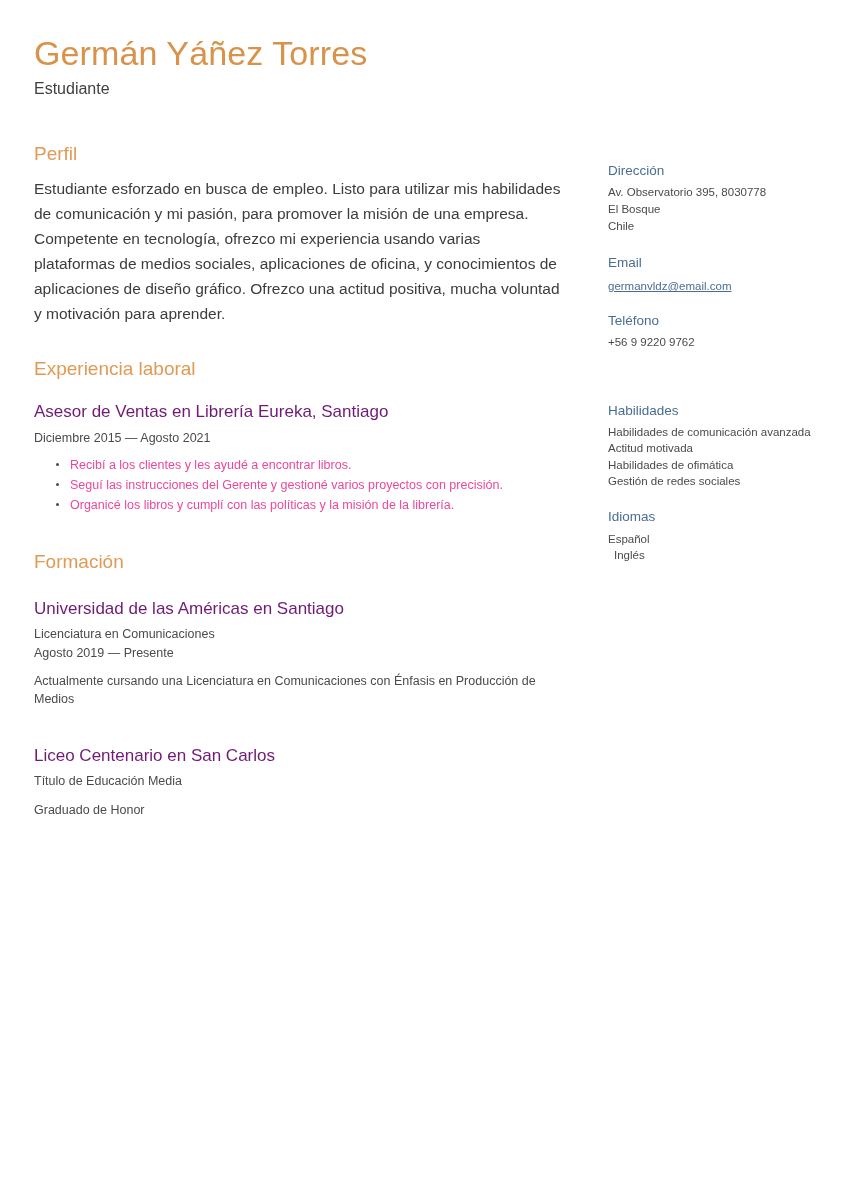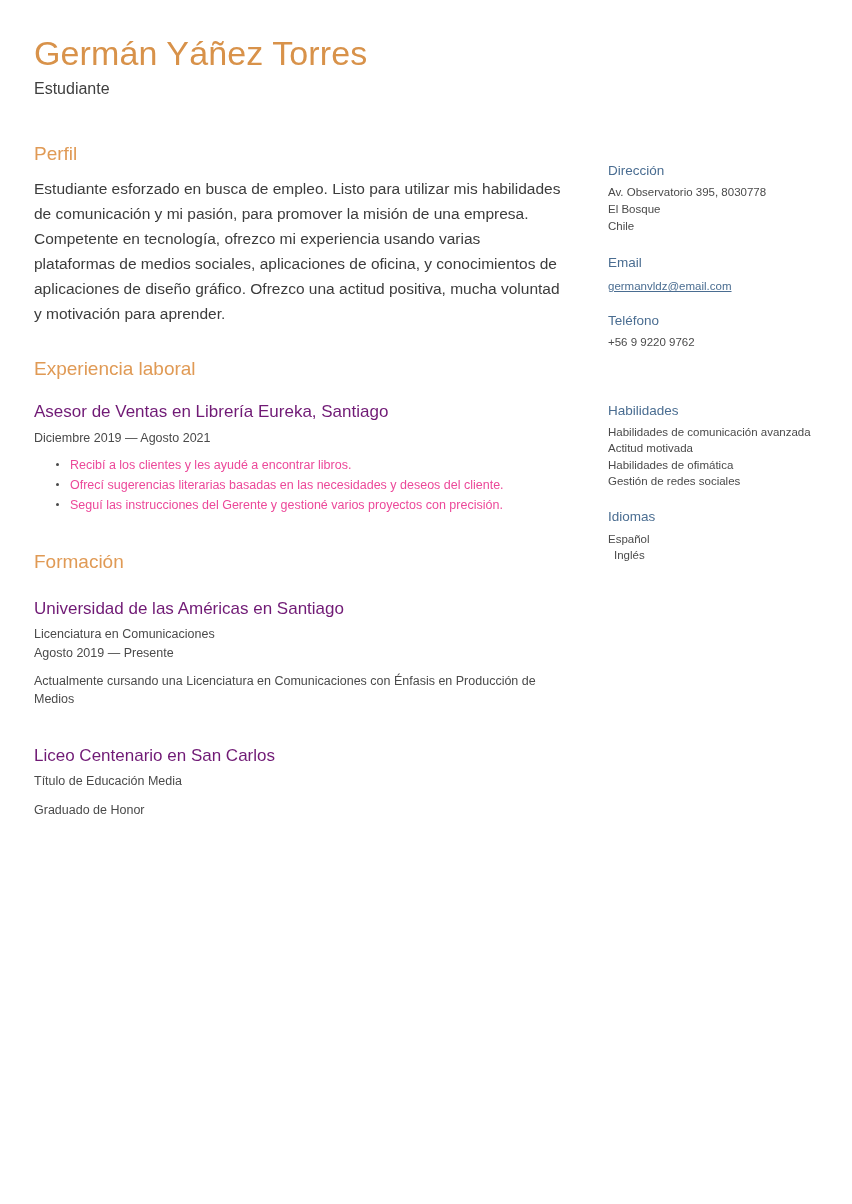--- a/index.html
+++ b/index.html
@@ -169,25 +169,25 @@
     <div class="section" style="margin-bottom:32px;">
       <h2 class="section-heading">Perfil</h2>
       <p class="profile-text">Estudiante esforzado en busca de empleo. Listo para utilizar mis habilidades de comunicación y mi pasión, para promover la misión de una empresa. Competente en tecnología, ofrezco mi experiencia usando varias plataformas de medios sociales, aplicaciones de oficina, y conocimientos de aplicaciones de diseño gráfico. Ofrezco una actitud positiva, mucha voluntad y motivación para aprender.</p>
     </div>
 
     <div class="section" style="margin-bottom:36px;">
       <h2 class="section-heading" style="margin-bottom:20px;">Experiencia laboral</h2>
 
       <div class="entry">
         <div class="entry-title">Asesor de Ventas en Librería Eureka, Santiago</div>
-        <div class="entry-sub">Diciembre 2019 — Agosto 2021</div>
+        <div class="entry-sub">Diciembre 2015 — Agosto 2021</div>
         <ul class="bullets">
           <li>Recibí a los clientes y les ayudé a encontrar libros.</li>
-          <li>Ofrecí sugerencias literarias basadas en las necesidades y deseos del cliente.</li>
           <li>Seguí las instrucciones del Gerente y gestioné varios proyectos con precisión.</li>
+          <li>Organicé los libros y cumplí con las políticas y la misión de la librería.</li>
         </ul>
       </div>
     </div>
 
     <div class="section">
       <h2 class="section-heading" style="margin-bottom:24px;">Formación</h2>
 
       <div class="entry" style="margin-bottom:36px;">
         <div class="entry-title">Universidad de las Américas en Santiago</div>
         <div class="entry-sub">Licenciatura en Comunicaciones</div>

